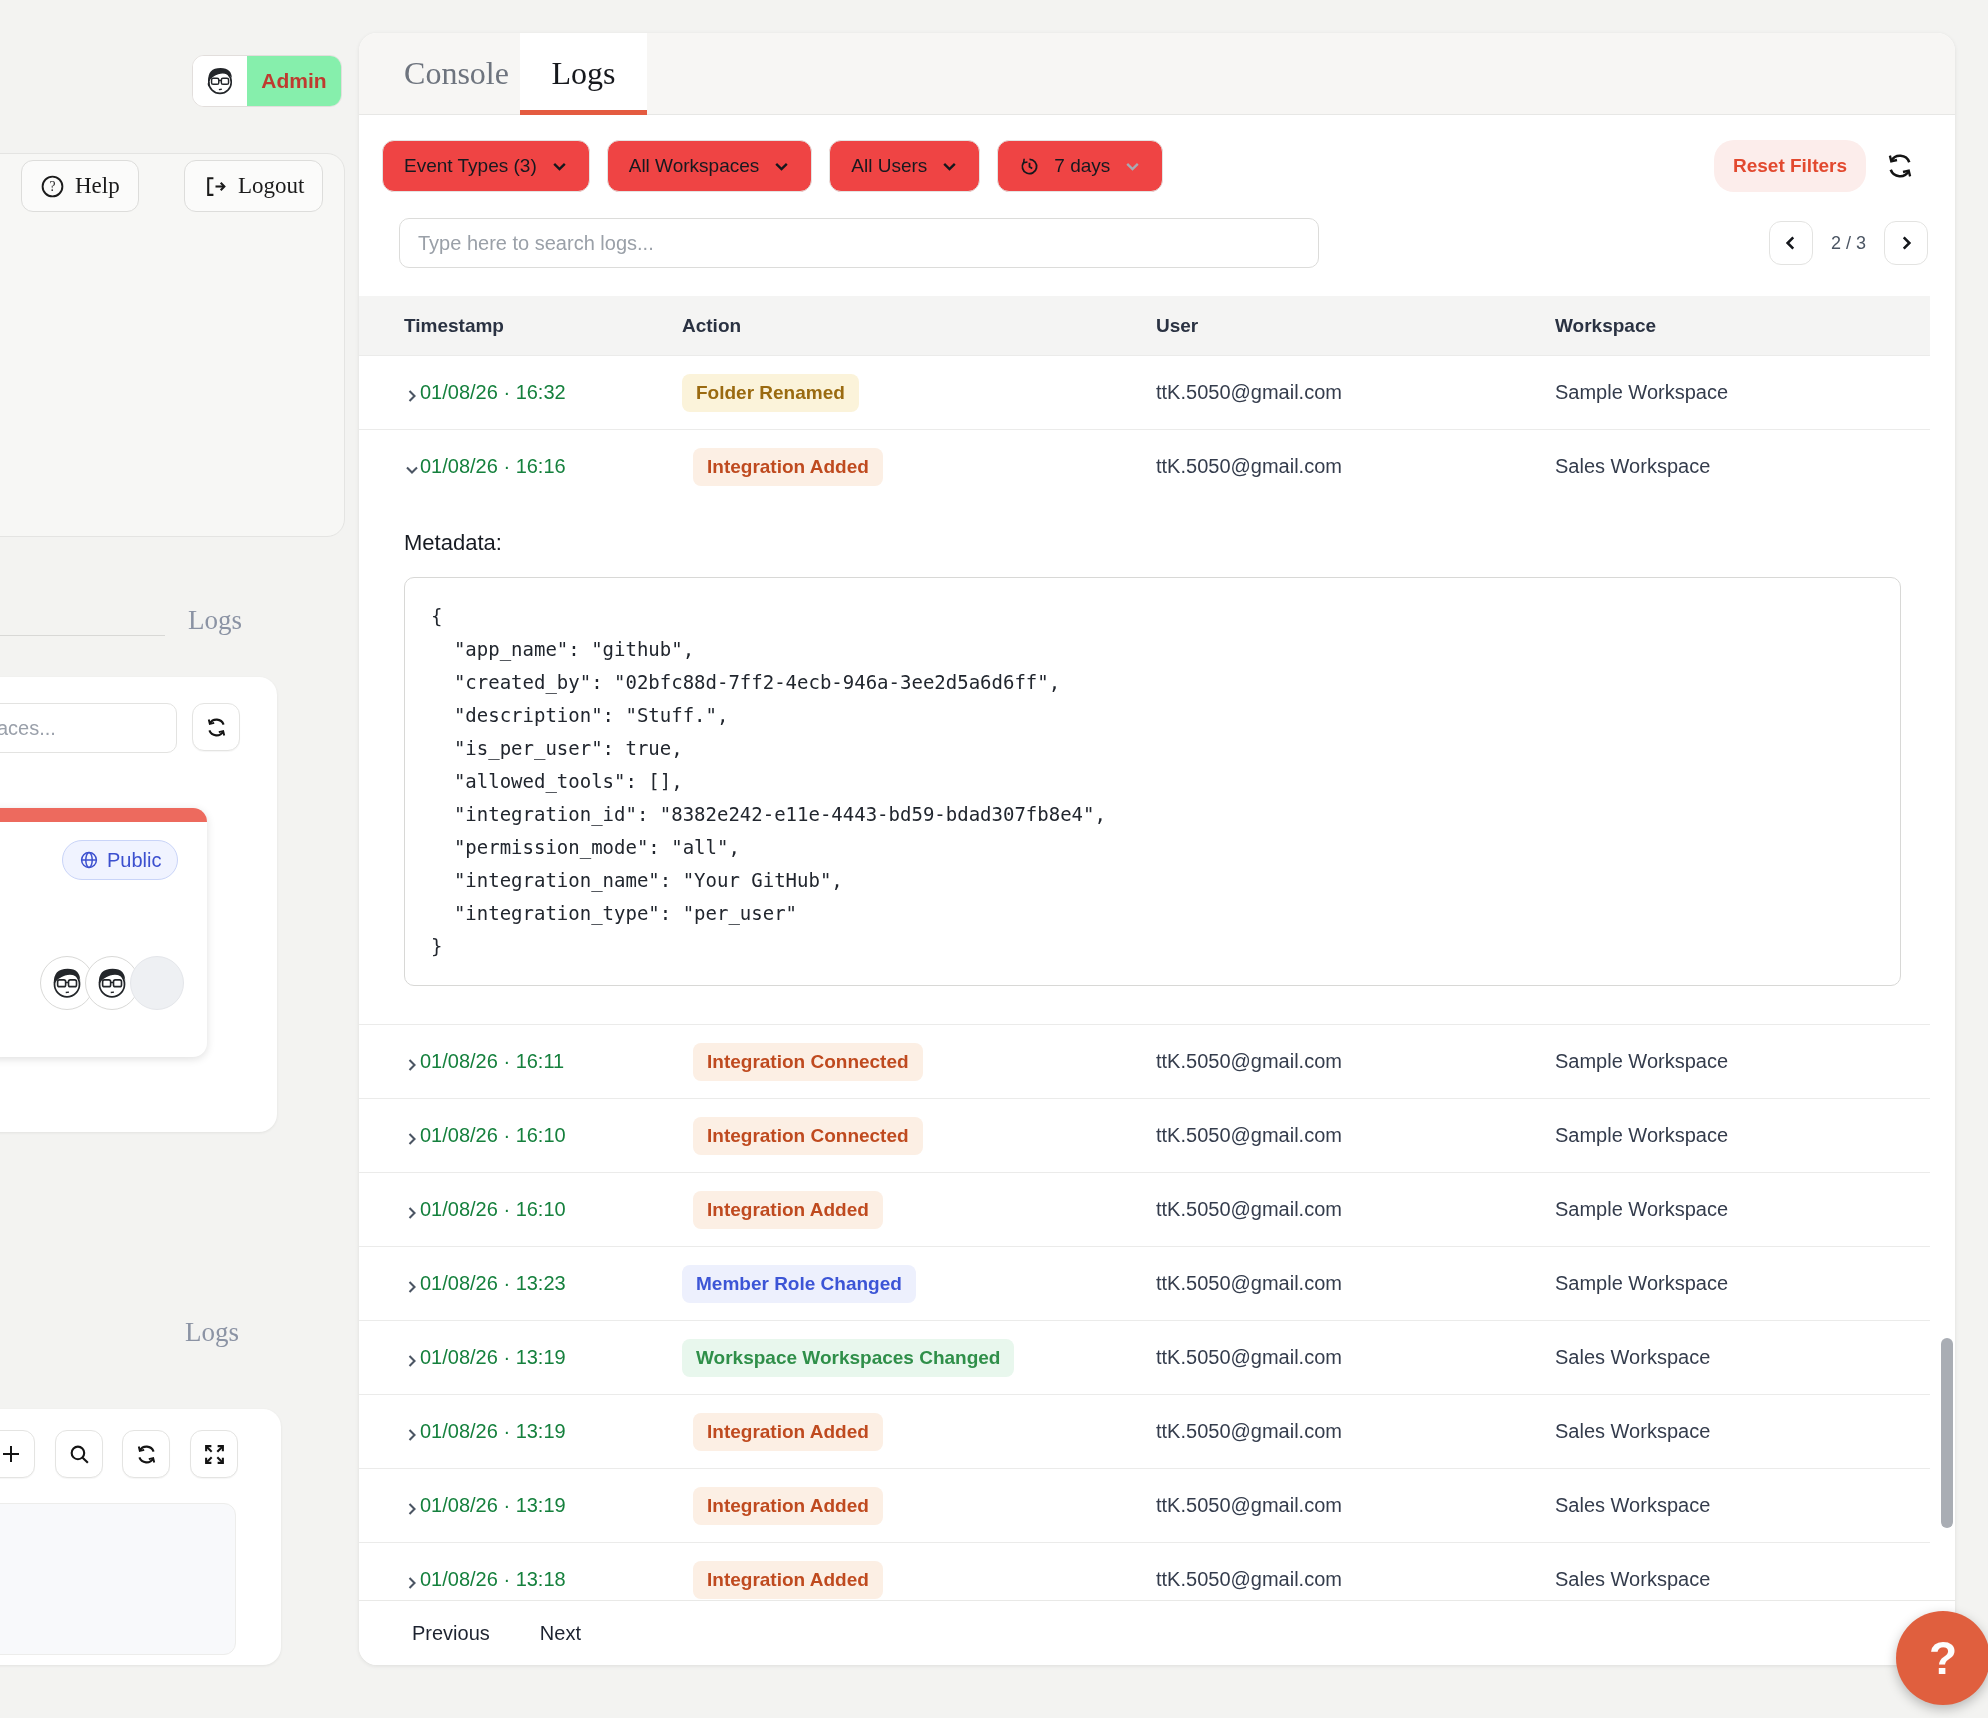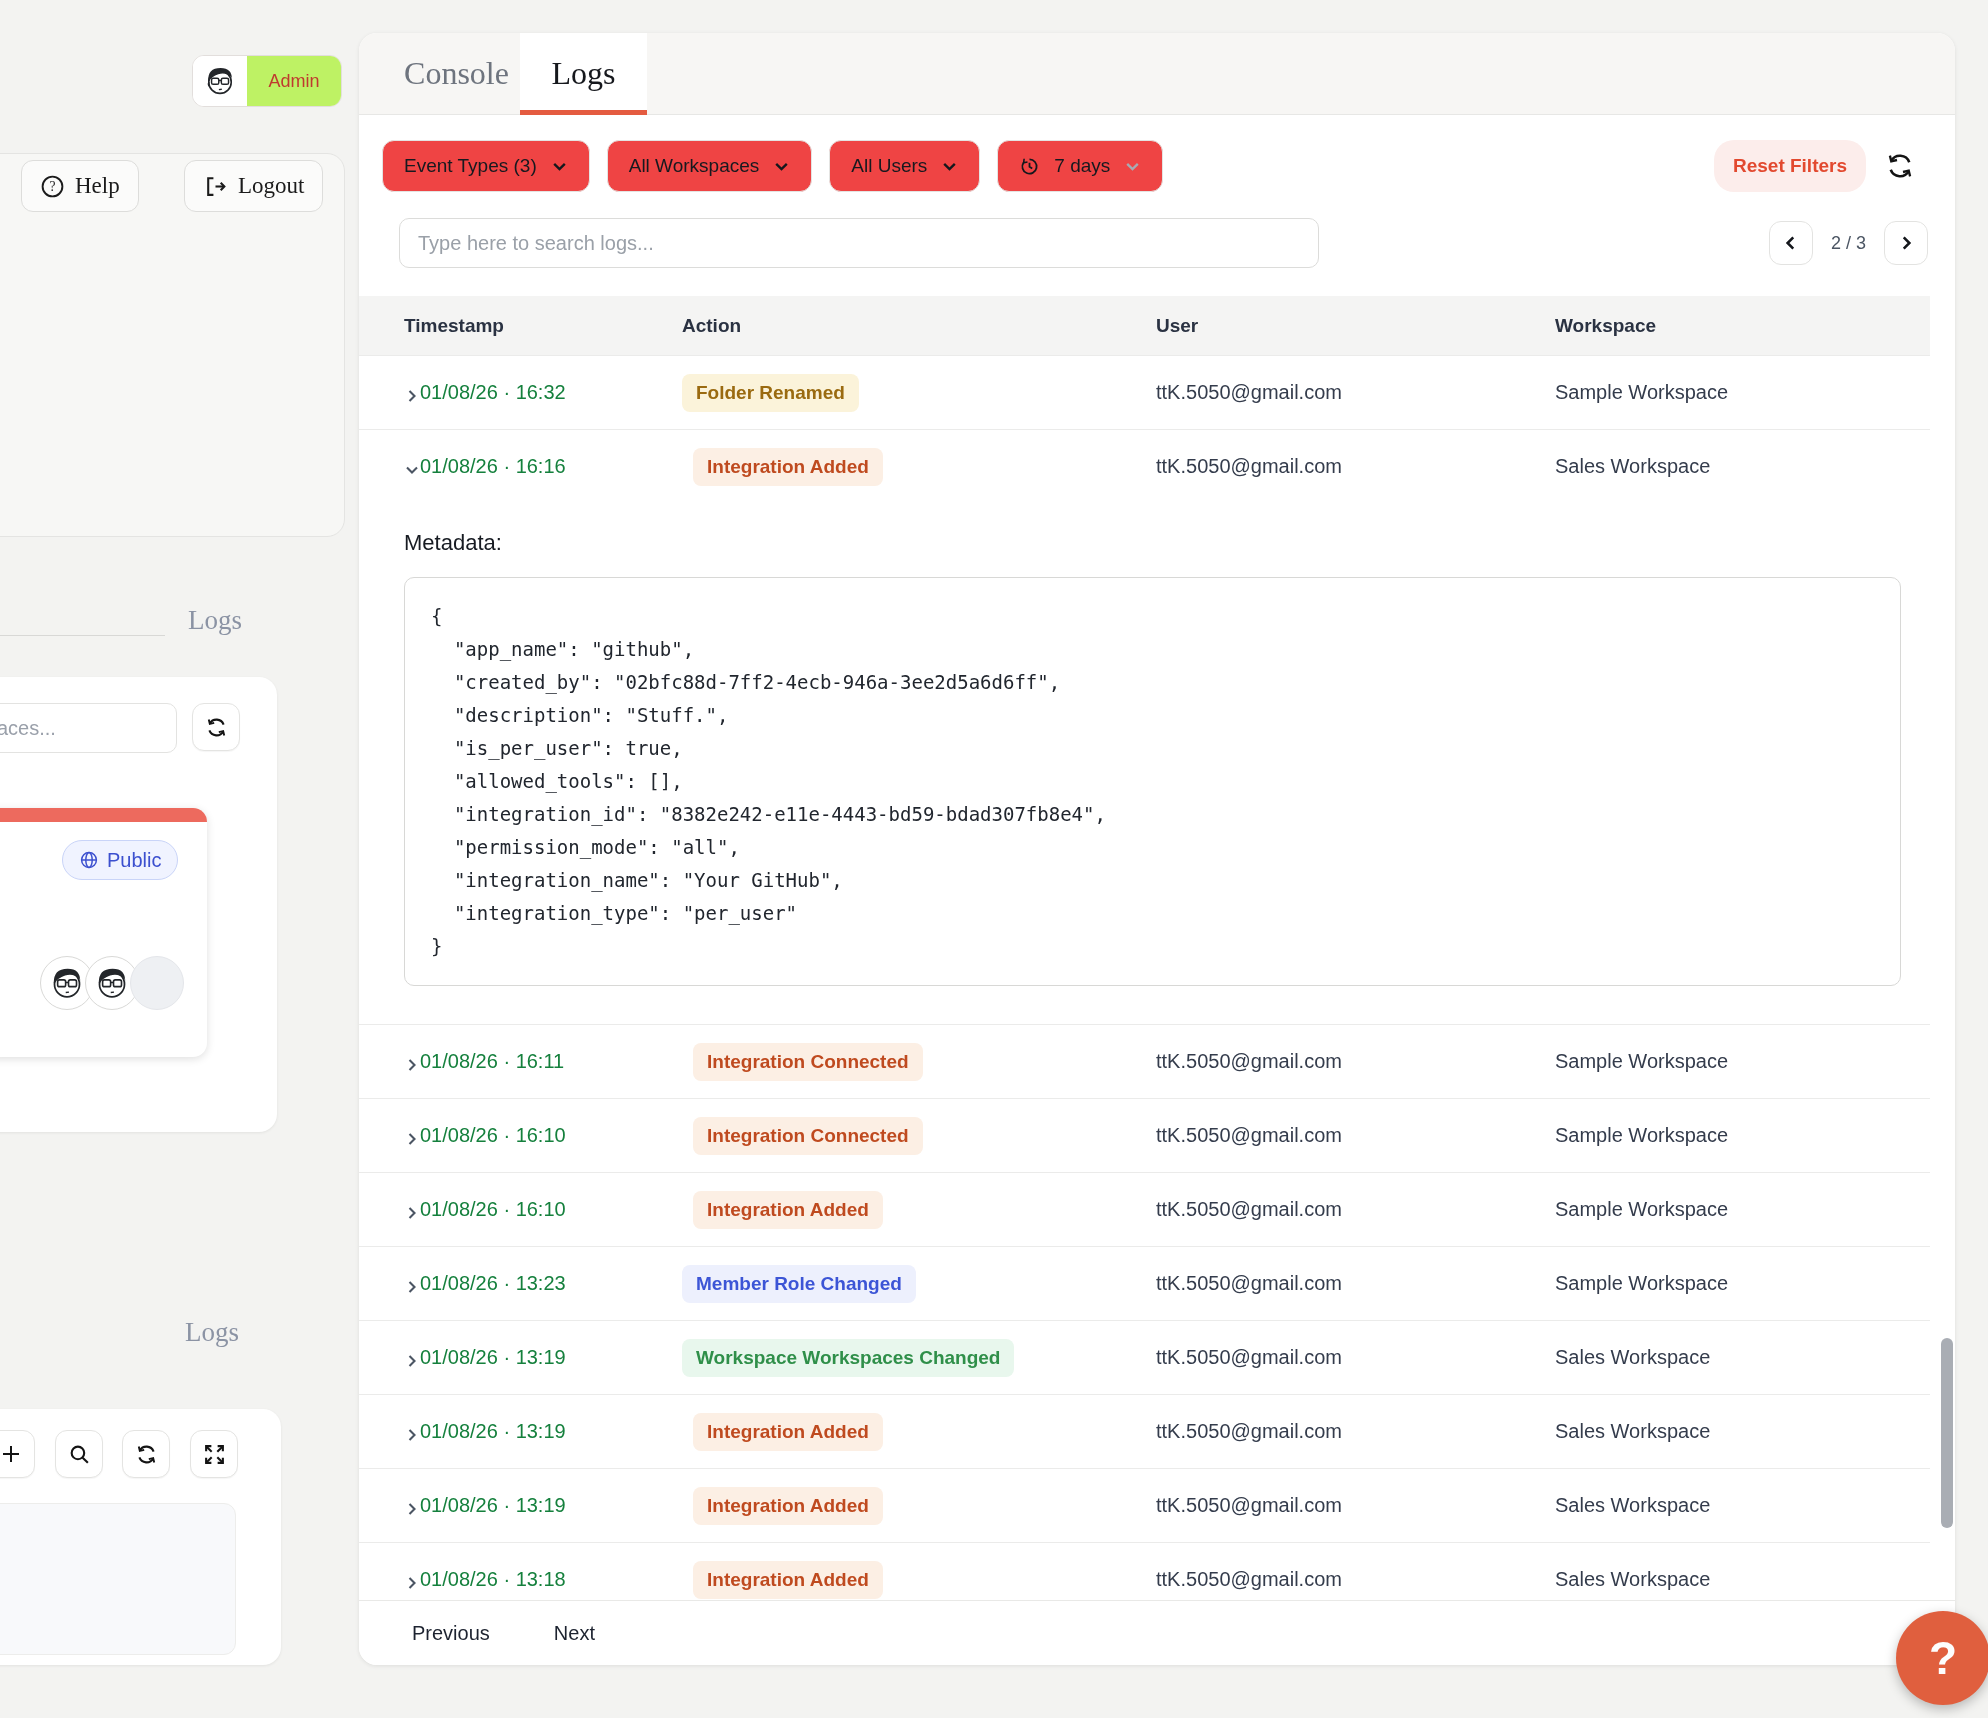--- a/index.html
+++ b/index.html
@@ -11,21 +11,21 @@
   }
 
   
   .admin-pill{
     position:absolute; left:192px; top:55px; width:150px; height:52px;
     display:flex; align-items:stretch; border:1px solid #e2dedc; border-radius:12px;
     overflow:hidden; background:#fff;
   }
   .admin-pill .seg-avatar{ width:54px; display:flex; align-items:center; justify-content:center; background:#fff; }
   .admin-pill .seg-label{ flex:1; display:flex; align-items:center; justify-content:center;
-    background:#bef264; color:#bf3a2f; font-weight:normal; font-size:18px; }
+    background:#86efac; color:#bf3a2f; font-weight:bold; font-size:21px; }
 
   .help-logout-panel{
     position:absolute; left:-24px; top:153px; width:369px; height:384px;
     background:#f7f7f5; border:1px solid #e4e4e2; border-radius:18px;
   }
   .hl-btn{
     position:absolute; top:6px; height:52px; display:flex; align-items:center; gap:10px;
     background:#fbfbfa; border:1px solid #dddddb; border-radius:12px; padding:0 18px;
     font-family:"Liberation Serif", serif; font-size:23px; color:#1b1b1b;
   }
@@ -154,21 +154,21 @@
   .meta-code pre{
     font-family:"DejaVu Sans Mono", monospace; font-size:19px; line-height:33px; color:#21262e;
     white-space:pre;
   }
   .lt-partial{ height:18px; border-top:1px solid #ebebea; position:relative; }
   .lt-partial .sliver{ position:absolute; left:283px; top:6px; width:223px; height:12px;
     border-radius:8px 8px 0 0; background:#e8f7ed; }
 
   .panel-footer{
     position:absolute; left:0; right:0; bottom:0; height:65px; background:#fff;
-    border-top:1px solid #e9e9e7; display:flex; align-items:center; padding-left:53px; gap:64px; z-index:5;
+    border-top:1px solid #e9e9e7; display:flex; align-items:center; padding-left:53px; gap:50px; z-index:5;
   }
   .pf-btn{ background:none; border:none; font-size:20px; font-weight:500; color:#1d2330;
     font-family:"Liberation Sans", sans-serif; }
 
   .panel-scrollbar{ position:absolute; right:2px; top:1305px; width:12px; height:190px;
     background:#a9adb4; border-radius:6px; }
 
   .help-fab{
     position:absolute; left:1896px; top:1611px; width:94px; height:94px; border-radius:50%;
     background:#e05f3e; box-shadow:0 4px 12px rgba(0,0,0,.25);

